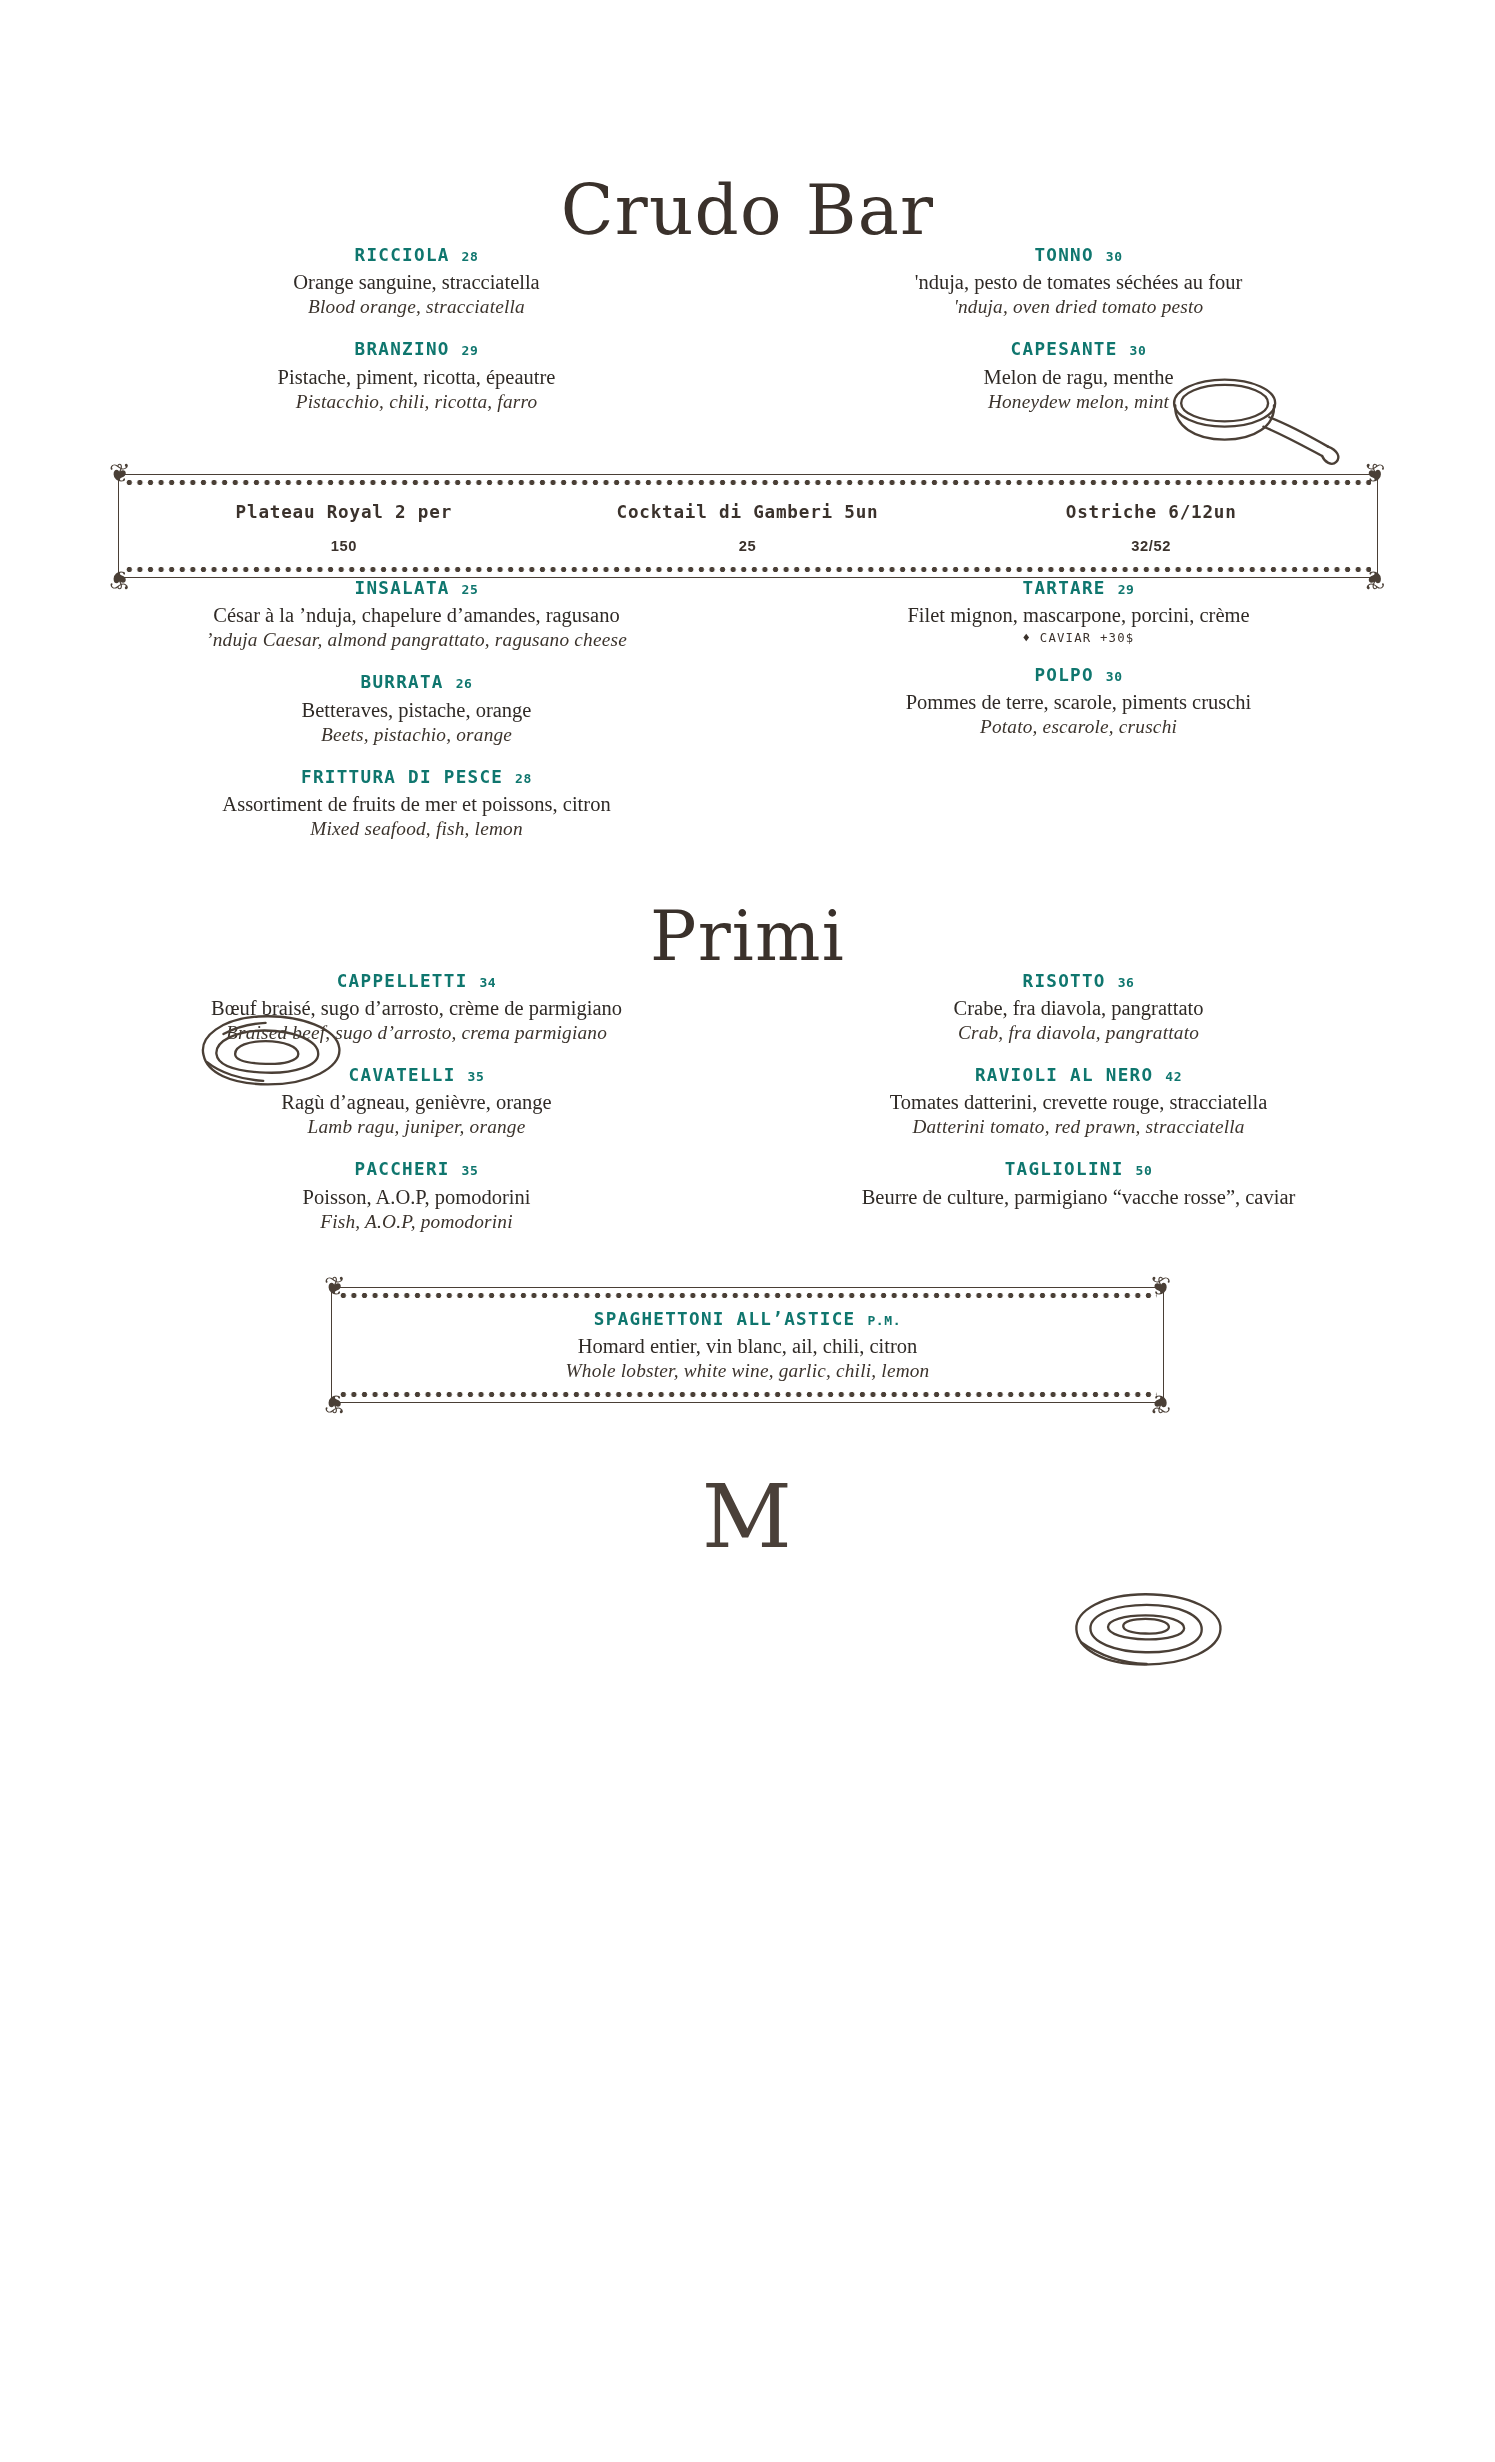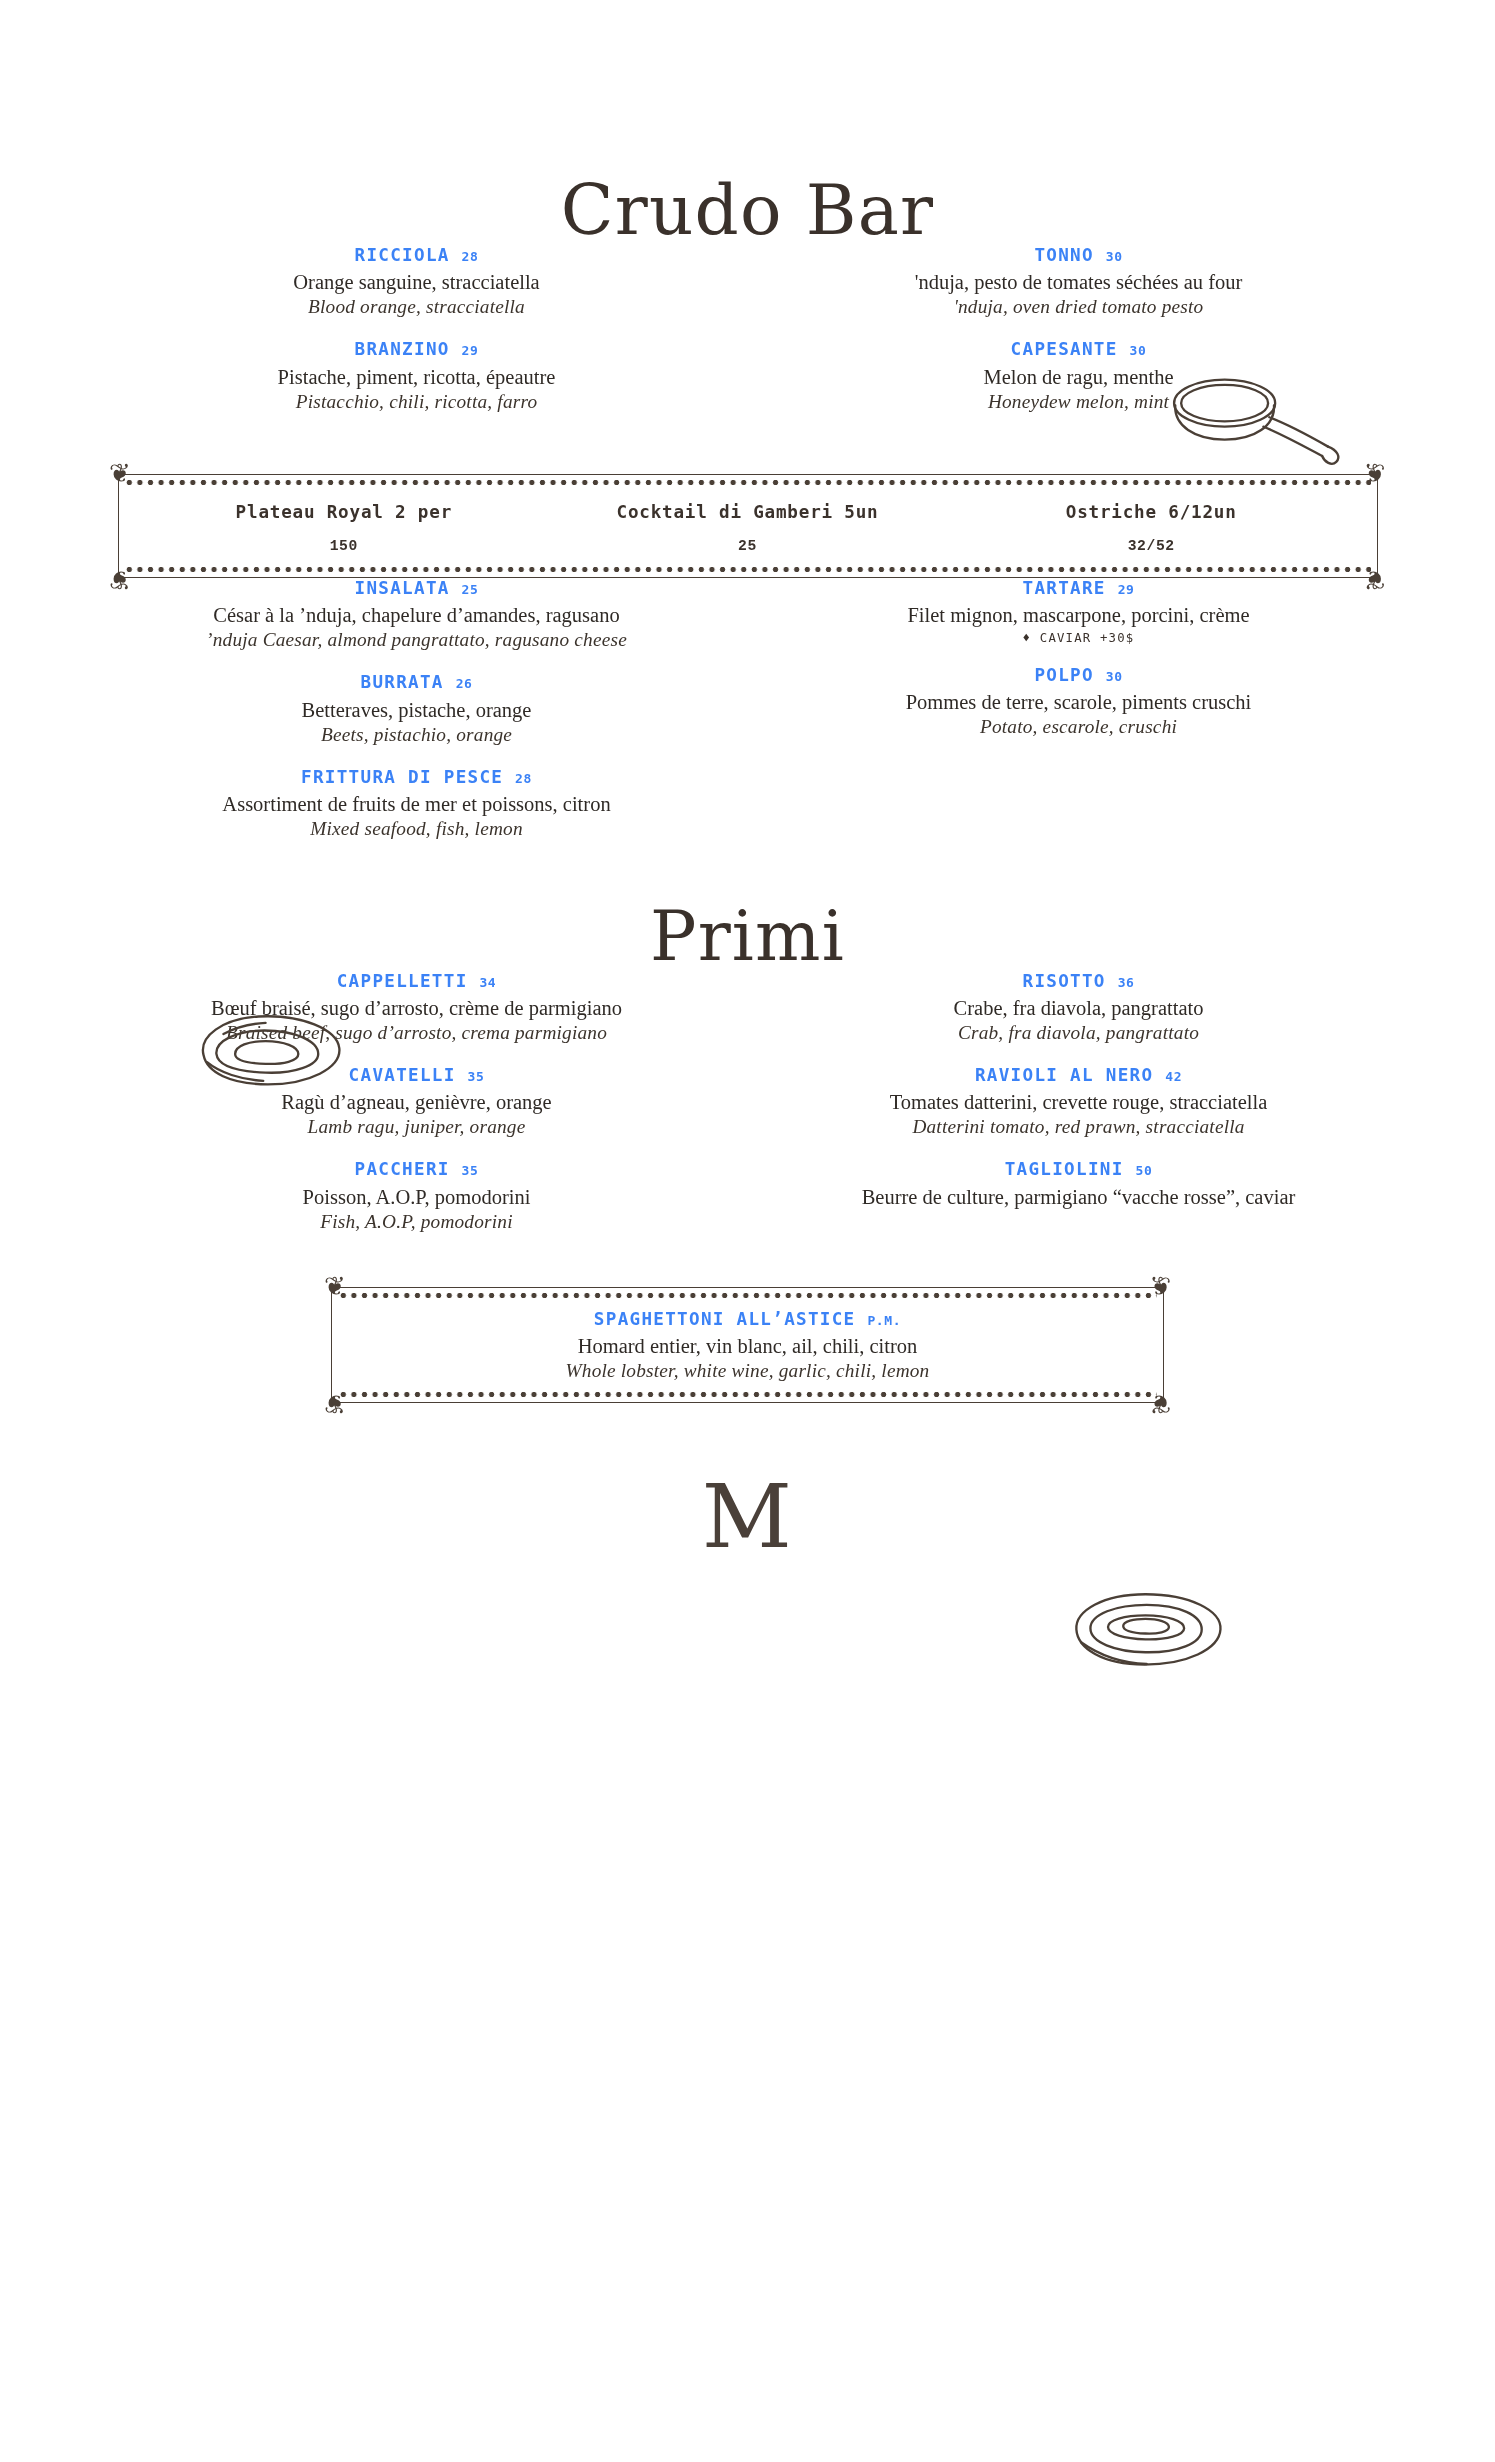--- a/index.html
+++ b/index.html
@@ -58,21 +58,21 @@
   }
   .dish {
     text-align: center;
     margin-bottom: 20px;
   }
   .dish-name {
     font-family: "DejaVu Sans Mono", monospace;
     font-weight: bold;
     font-size: 17.6px;
     letter-spacing: 1.3px;
-    color: #3b82f6;
+    color: #0f766e;
     margin-bottom: 5.3px;
     display: block;
   }
   .dish-price {
     font-family: "DejaVu Sans Mono", monospace;
     font-weight: bold;
     font-size: 13px;
     letter-spacing: 0.6px;
   }
   .dish-fr {
@@ -149,21 +149,21 @@
     flex: 1;
   }
   .special-name {
     font-family: "DejaVu Sans Mono", monospace;
     font-weight: bold;
     font-size: 17.6px;
     letter-spacing: 0.8px;
     color: #3b322c;
   }
   .special-price {
-    font-family: Liberation Mono, monospace;
+    font-family: Liberation Sans, sans-serif;
     font-weight: bold;
     font-size: 14.7px;
     letter-spacing: 0.6px;
     margin-top: 15.2px;
   }
 
   
   #lobster-box {
     width: 833px;
     margin-top: 34px;

